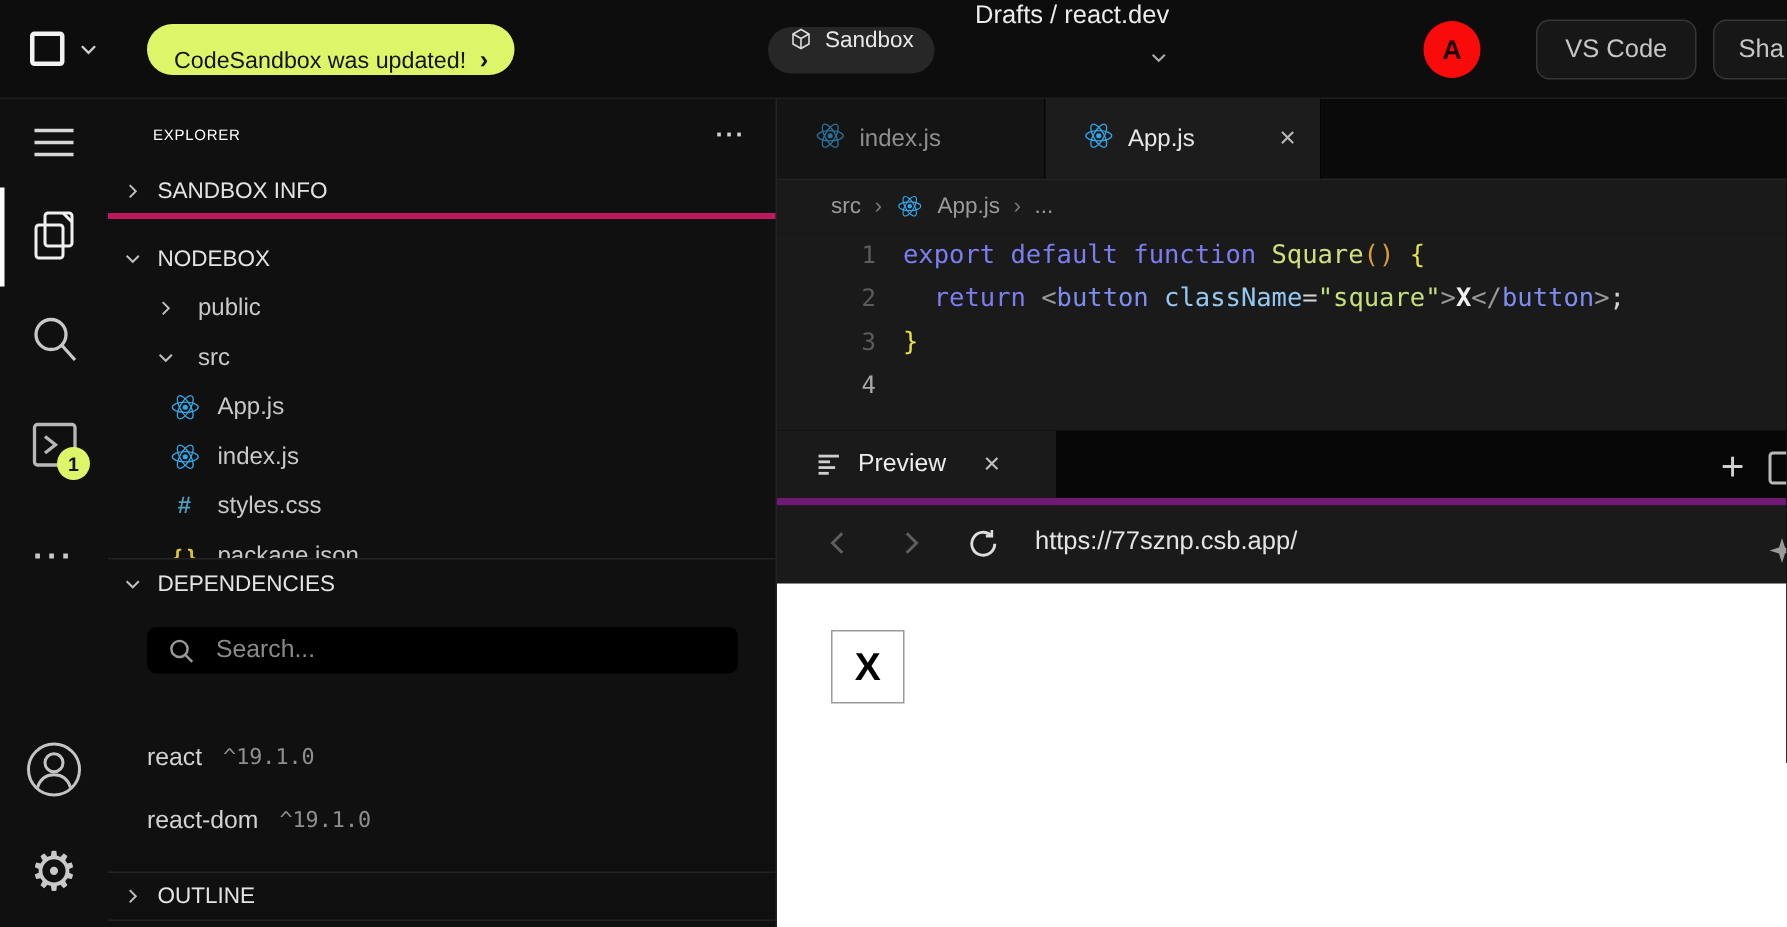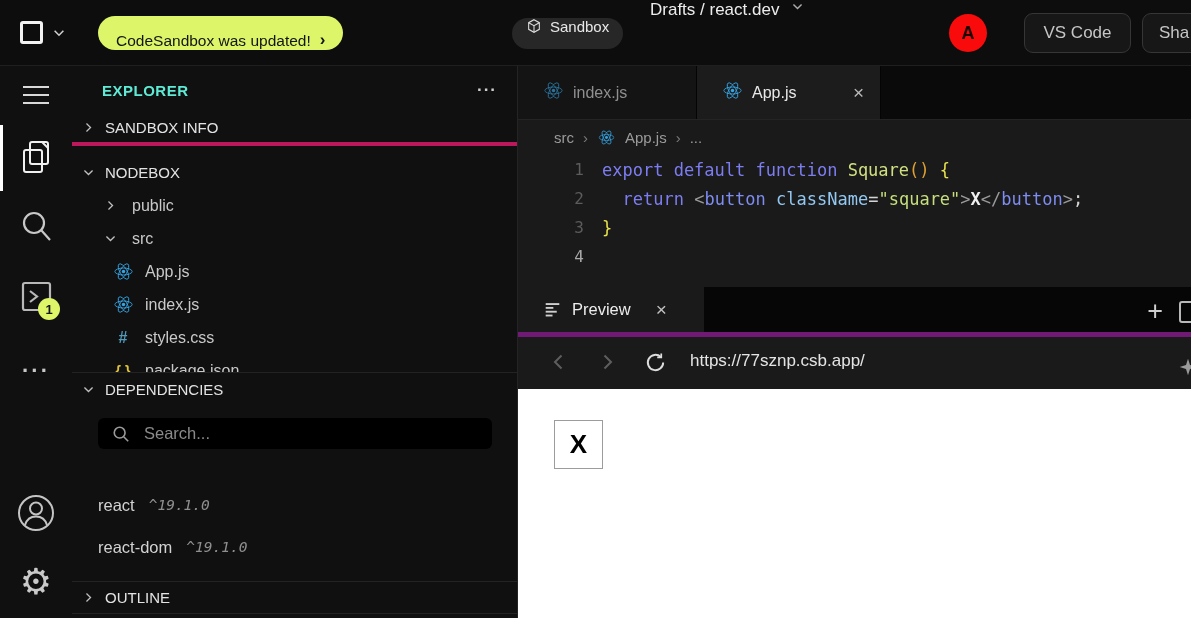--- a/index.html
+++ b/index.html
@@ -13,22 +13,22 @@
   .logo-box { position:absolute; left:20px; top:21px; width:23px; height:23px;
               border:3px solid #f2f2f2; border-radius:3px; }
   .logo-chevron { position:absolute; left:52px; top:26px; }
   .banner { position:absolute; left:98px; top:16px; height:34px; border-radius:17px;
             background:#dcf569; display:flex; align-items:flex-end; gap:9px; padding:0 18px;
             color:#141414; font-size:15.5px; cursor:pointer; }
   .banner .chev { font-size:17px; font-weight:700; margin-top:-1px; }
   .sandbox-pill { position:absolute; left:512px; top:18px; height:31px; border-radius:16px;
                   background:#272727; display:flex; align-items:flex-start; gap:8px; padding:0 14px;
                   color:#e8e8e8; font-size:15px; cursor:pointer; }
-  .workspace { position:absolute; left:650px; top:0; height:66px; display:flex; align-items:flex-start;
-               gap:12px; color:#ececec; font-size:17px; cursor:pointer; }
+  .workspace { position:absolute; left:650px; top:0; height:66px; display:flex; align-items:flex-end;
+               gap:12px; color:#ececec; font-size:17px; cursor:pointer;flex-direction:column; }
   .avatar { position:absolute; left:949px; top:14px; width:38px; height:38px; border-radius:50%;
             background:#fa0b0b; display:flex; align-items:center; justify-content:center;
             color:#1b0000; font-size:18px; font-weight:700; cursor:pointer; }
   .btn { position:absolute; top:13px; height:40px; border-radius:9px; border:1px solid #363636;
          background:#171717; color:#c6c6c6; font-size:17px; display:flex; align-items:center;
          cursor:pointer; }
   .btn-vscode { left:1024px; width:107px; justify-content:center; }
   .btn-share { left:1142px; width:80px; padding-left:16px; }
 
   
@@ -40,21 +40,21 @@
            background:#dcf569; color:#141414; font-size:13px; font-weight:700;
            display:flex; align-items:center; justify-content:center; }
   .dots { color:#c8c8c8; font-size:22px; font-weight:700; letter-spacing:2px; }
   .gear-glyph { color:#c9c9c9; font-size:36px; line-height:36px; font-family:"DejaVu Sans",sans-serif; }
 
   
   .explorer { position:absolute; left:72px; top:66px; width:446px; height:552px; background:#101010;
               border-right:1px solid #242424; }
   .exp-header { position:absolute; left:30px; right:20px; top:14px; display:flex;
                 justify-content:space-between; align-items:center; }
-  .exp-title { color:#5eead4; font-size:15px; font-weight:700; letter-spacing:.5px; }
+  .exp-title { color:#ffffff; font-size:10px; font-weight:400; letter-spacing:.5px; }
   .exp-menu { color:#cfcfcf; font-size:17px; font-weight:700; letter-spacing:1px; cursor:pointer; }
   .section-row { position:absolute; left:0; width:100%; height:33px; display:flex;
                  align-items:center; gap:10px; padding-left:10px; cursor:pointer; }
   .section-label { color:#e3e3e3; font-size:15px; font-weight:500; }
   .row-sandbox { top:47px; border-bottom:4px solid #be185d; }
   .row-nodebox { top:90px; }
   .row-deps { top:306px; border-top:1px solid #232323; }
   .row-outline { top:515px; border-top:1px solid #232323; border-bottom:1px solid #232323; }
   #file-tree { position:absolute; left:0; top:123px; width:100%; height:183px; overflow:hidden; }
   .tree-row { height:33px; display:flex; align-items:center; gap:12px; color:#c9c9c9;
@@ -63,21 +63,21 @@
   .indent1 { padding-left:28px; }
   .indent2 { padding-left:41px; }
   .search-box { position:absolute; left:26px; top:352px; width:394px; height:31px; background:#000;
                 border-radius:6px; display:flex; align-items:center; gap:12px; padding:0 14px; }
   .search-box input { flex:1; background:transparent; border:none; outline:none; color:#cccccc;
                       font-size:16.5px; font-family:inherit; }
   .search-box input::placeholder { color:#8a8a8a; }
   #dependency-list { position:absolute; left:0; top:418px; width:100%;text-align:center; }
   .dep-row { height:42px; display:flex; align-items:center; gap:14px; padding-left:26px; cursor:pointer; }
   .dep-name { color:#d2d2d2; font-size:16.5px; }
-  .dep-ver { color:#8f8f8f; font-size:14.5px; font-family:"DejaVu Sans Mono","Liberation Mono",monospace;font-style:italic; }
+  .dep-ver { color:#8f8f8f; font-size:14.5px; font-family:"DejaVu Sans Mono","Liberation Mono",monospace; }
 
   
   .rightcol { position:absolute; left:518px; top:66px; width:673px; height:552px; display:flex;
               flex-direction:column; }
   .tabbar { height:54px; background:#0a0a0a; display:flex; border-bottom:1px solid #242424; }
   .etab { width:179px; display:flex; align-items:center; gap:10px; padding-left:26px;
           font-size:16px; color:#8f8f8f; background:#141414; border-right:1px solid #040404;
           cursor:pointer; }
   .etab.active { background:#1c1c1c; color:#e8e8e8; }
   .etab .close { margin-left:auto; margin-right:16px; color:#b8b8b8; font-size:19px; }

